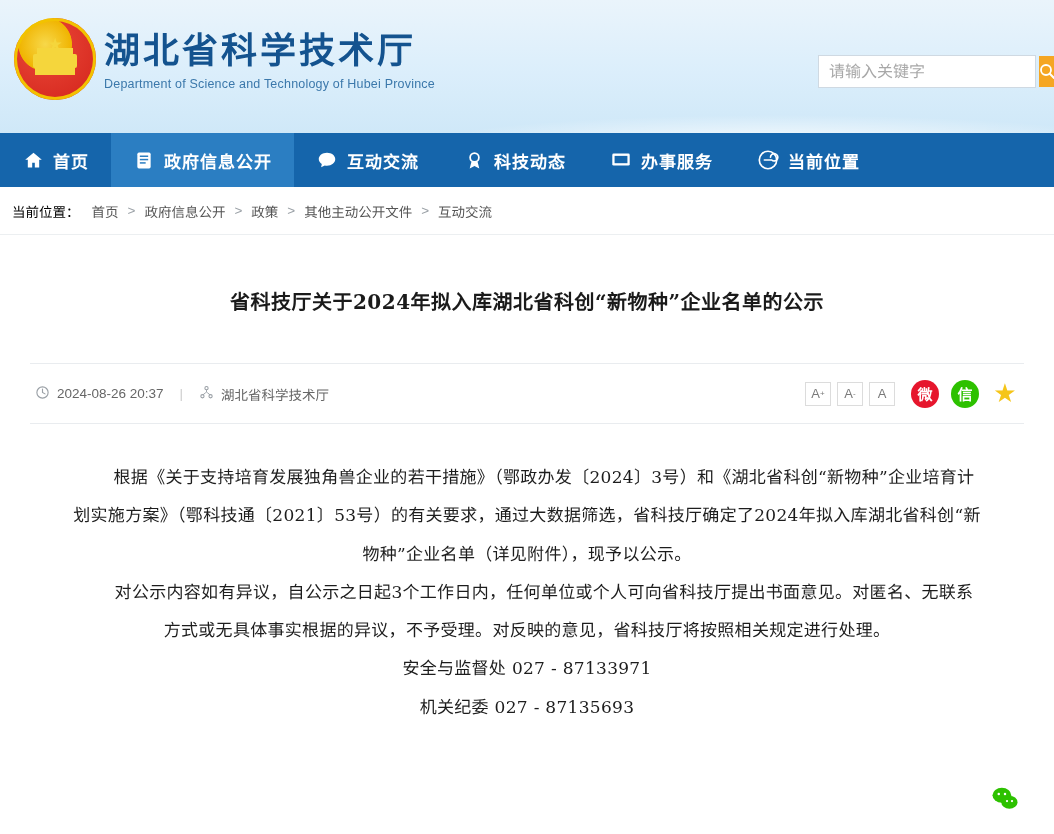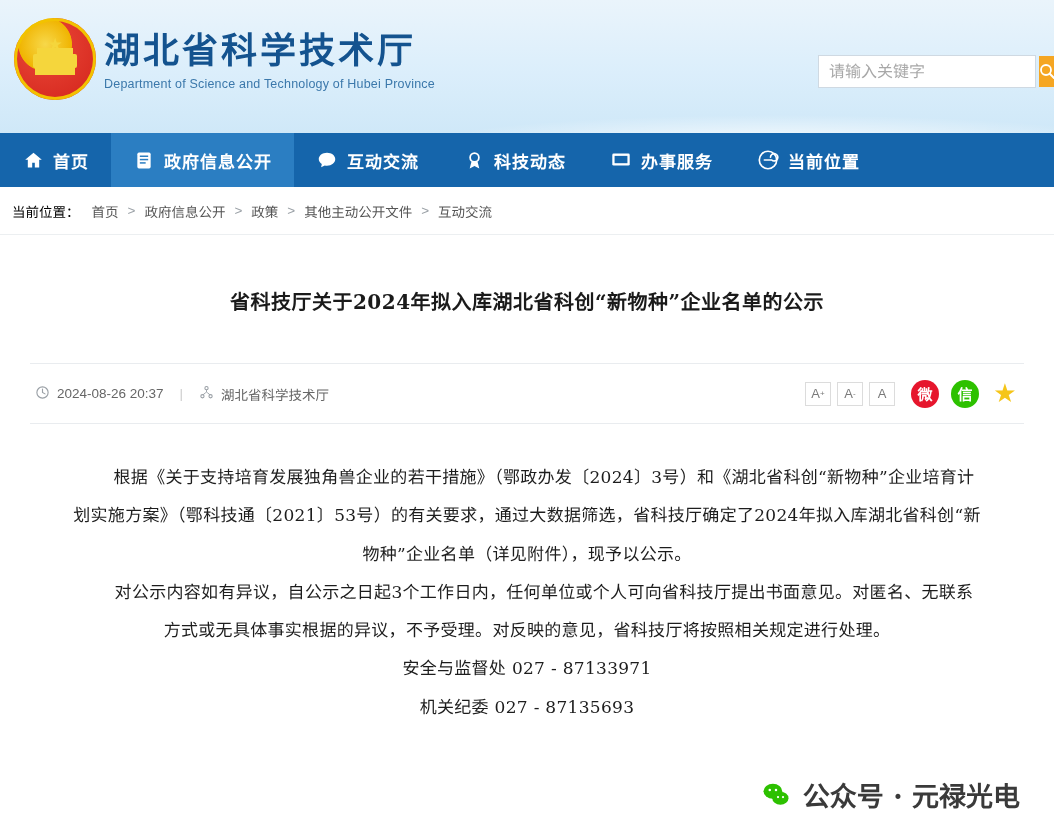--- a/index.html
+++ b/index.html
@@ -376,16 +376,15 @@
     <span class="wm-logo">
       <svg width="30" height="30" viewBox="0 0 24 24">
         <ellipse cx="9.5" cy="9" rx="7.5" ry="6" fill="#2dc100"></ellipse>
         <ellipse cx="15.5" cy="14.5" rx="6.5" ry="5.2" fill="#2dc100"></ellipse>
         <circle cx="7" cy="8" r="1" fill="#fff"></circle>
         <circle cx="12" cy="8" r="1" fill="#fff"></circle>
         <circle cx="13.6" cy="13.6" r=".9" fill="#fff"></circle>
         <circle cx="17.6" cy="13.6" r=".9" fill="#fff"></circle>
       </svg>
     </span>
-    <span>公众号 · 元禄光电</span>
   </div>
 
 </div>
 
 </body></html>

